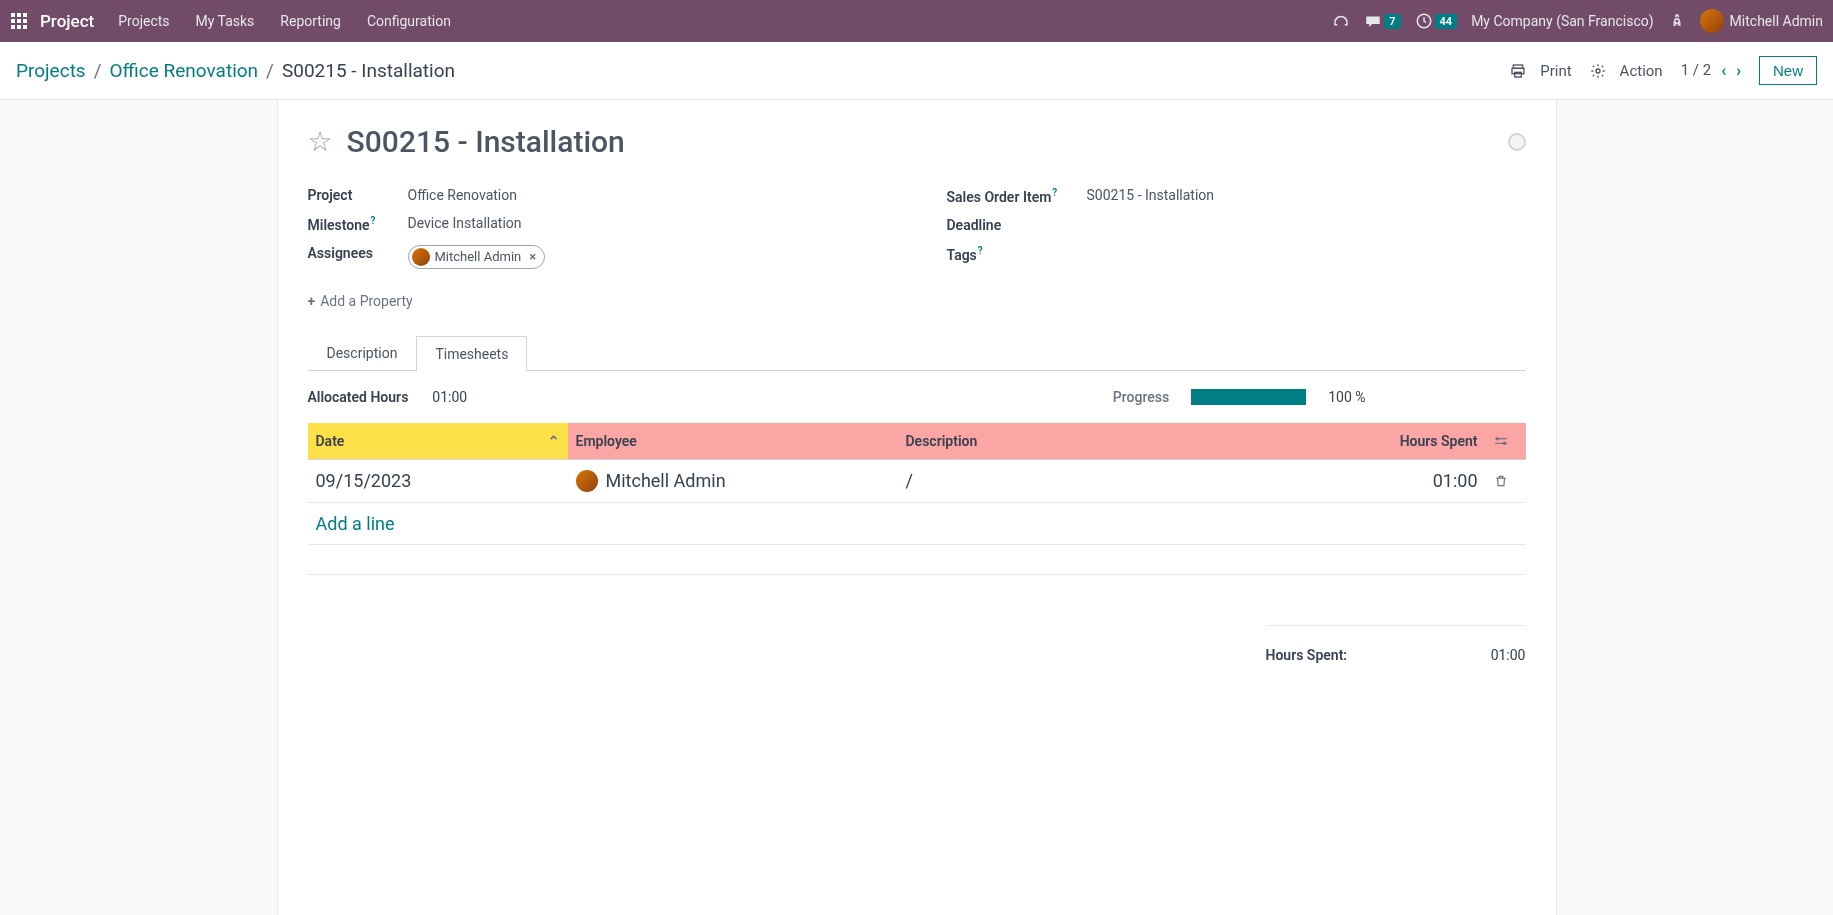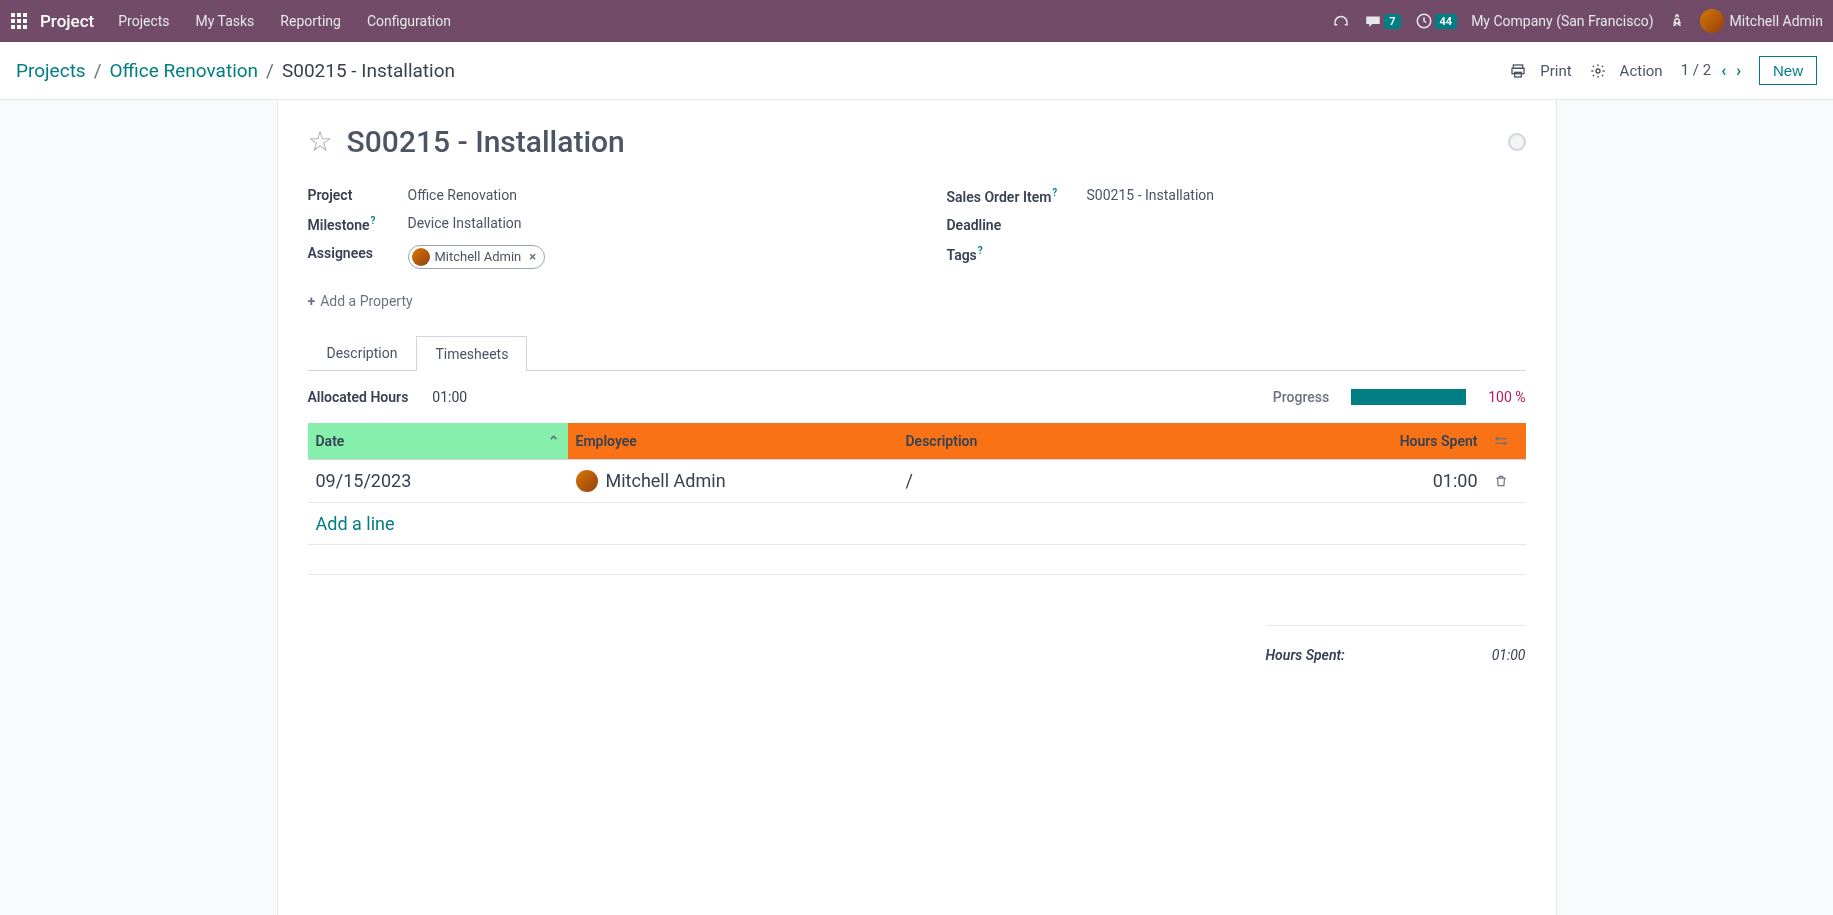--- a/index.html
+++ b/index.html
@@ -53,38 +53,38 @@
 
 .tabs { display: flex; border-bottom: 1px solid #d1d5db; margin-top: 26px; }
 .tab { padding: 9px 18px; font-size: 14px; color: #4b5563; cursor: pointer; border: 1px solid transparent; border-bottom: none; }
 .tab.active { border-color: #d1d5db; background: #fff; position: relative; top: 1px; }
 
 
 .tab-content { padding-top: 18px; }
 .alloc-row { display: flex; align-items: center; gap: 60px; margin-bottom: 18px; }
 .alloc-left { display: flex; align-items: center; gap: 24px; }
 .alloc-label { font-weight: 600; }
-.progress-group { display: flex; align-items: center; gap: 22px; margin-left: auto; }
+.progress-group { display: flex; align-items: center; gap: 22px; margin-left: auto; margin-right: 160px; }
 .progress-label { color: #6b7280; font-weight: 500; }
 .progress-bar { width: 115px; height: 16px; background: #017e84; }
-.progress-pct { color: #be185d; }
+.progress-pct { color: #404040; }
 
 .ts-table { width: 100%; border-collapse: collapse; }
-.ts-table th { text-align: left; padding: 10px 8px; font-weight: 600; border-bottom: 1px solid #d1d5db; font-size: 14px; background: #f97316; }
-.ts-table th.sortable { background: #86efac; }
+.ts-table th { text-align: left; padding: 10px 8px; font-weight: 600; border-bottom: 1px solid #d1d5db; font-size: 14px; background: #fca5a5; }
+.ts-table th.sortable { background: #fde047; }
 .ts-table th.right, .ts-table td.right { text-align: right; }
 .ts-table td { padding: 10px 8px; border-bottom: 1px solid #e5e7eb; font-size: 18px; }
 .sort-caret { float: right; color: #6b7280; }
 .emp-cell { display: flex; align-items: center; gap: 8px; }
 .emp-avatar { width: 22px; height: 22px; border-radius: 50%; background: linear-gradient(135deg, #d97706, #92400e); }
 .trash { color: #6b7280; cursor: pointer; }
 .settings-icon { color: #6b7280; cursor: pointer; }
 .add-line { color: #017e84; cursor: pointer; }
 
-.summary { margin-top: 50px; border-top: 1px solid #e5e7eb; padding-top: 14px; margin-left: auto; width: 260px; font-style: italic; }
+.summary { margin-top: 50px; border-top: 1px solid #e5e7eb; padding-top: 14px; margin-left: auto; width: 260px; }
 .summary-row { display: flex; justify-content: space-between; padding: 7px 0; font-size: 14px; }
 .summary-label { font-weight: 600; color: #374151; }
 .summary-value { color: #374151; }
 .summary-value.big { font-size: 18px; font-weight: 500; }
 
 svg { display: block; }
 </style>
 </head>
 <body>
 

